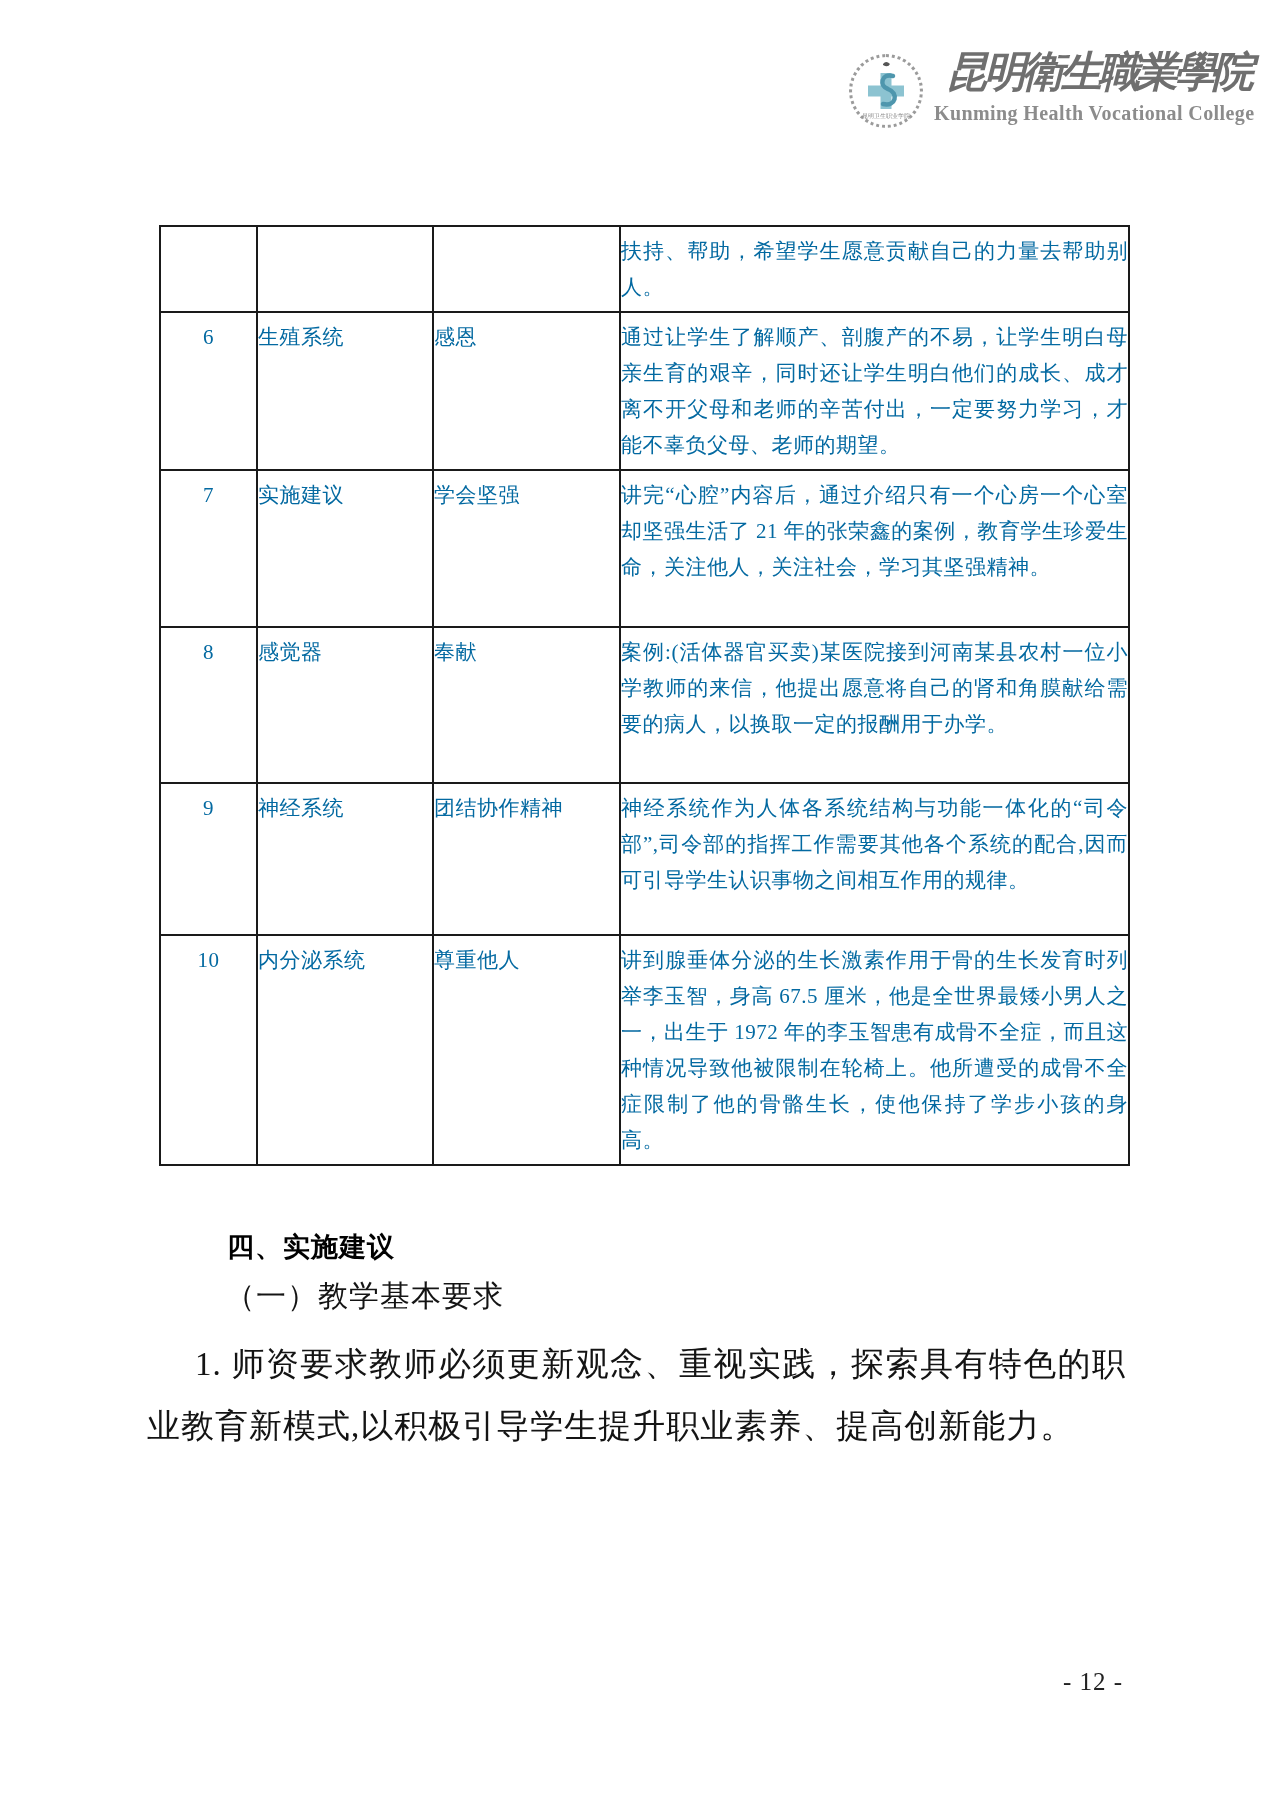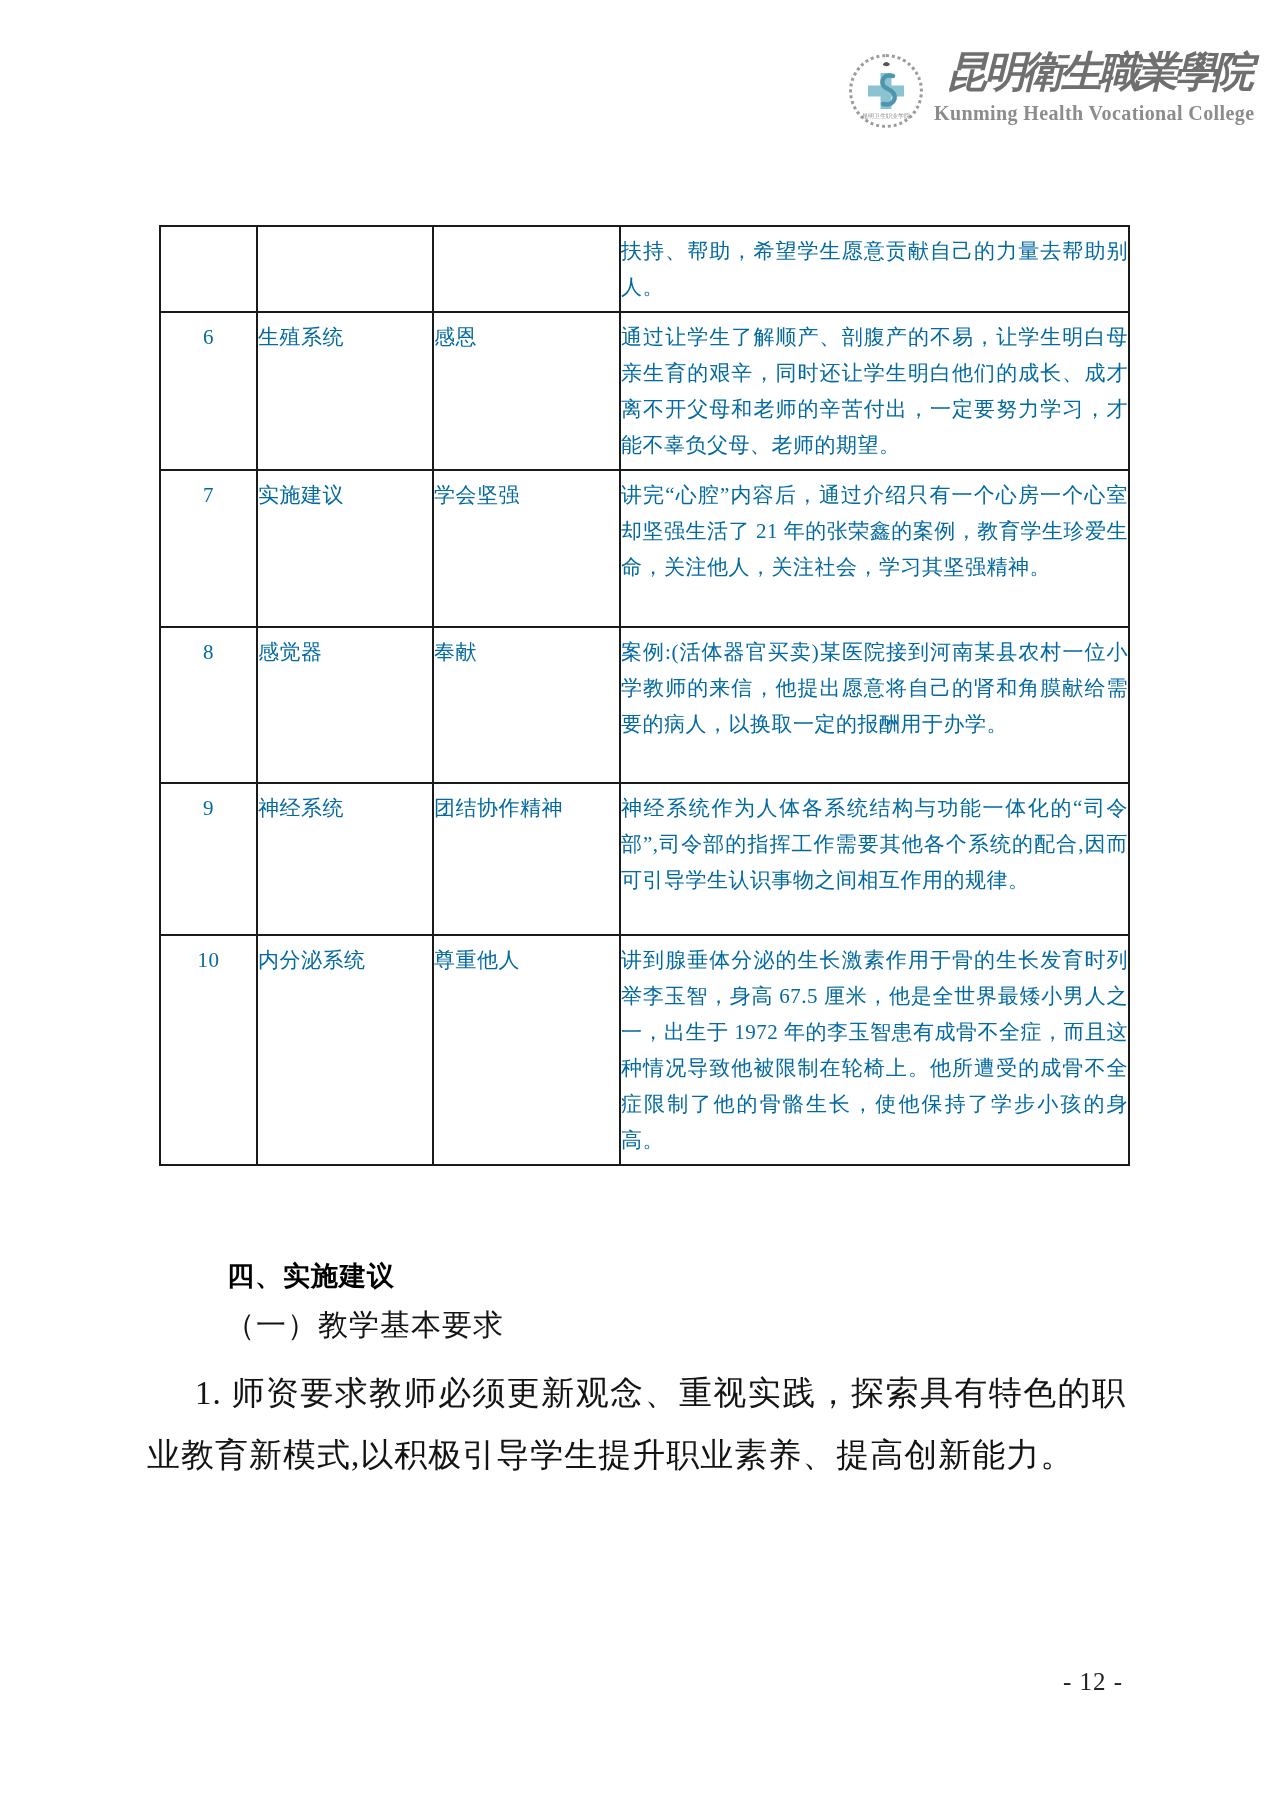--- a/index.html
+++ b/index.html
@@ -44,21 +44,21 @@
   td.c2{padding-left:30px;}
   td.c3{padding-left:28px;}
   td.c4{padding-left:29px;padding-right:20px;text-align:justify;}
   tr.r1{height:77px;}
   tr.r2{height:153px;}
   tr.r3{height:157px;}
   tr.r4{height:156px;}
   tr.r5{height:152px;}
   tr.r6{height:176px;border-radius:30px;}
   
-  .section{position:absolute;left:147px;top:1256px;width:979px;color:#111;}
+  .section{position:absolute;left:147px;top:1227px;width:979px;color:#111;}
   .sec-h1{
     margin:0 0 0 80px;font-size:27px;line-height:40px;font-weight:bold;
     letter-spacing:1px;color:#000;
     font-family:"Liberation Sans","DejaVu Sans",sans-serif;
   }
   .sec-h2{
     margin:8px 0 0 78px;font-size:30px;line-height:42px;font-weight:normal;
     letter-spacing:1px;color:#141414;
   }
   .sec-p{

